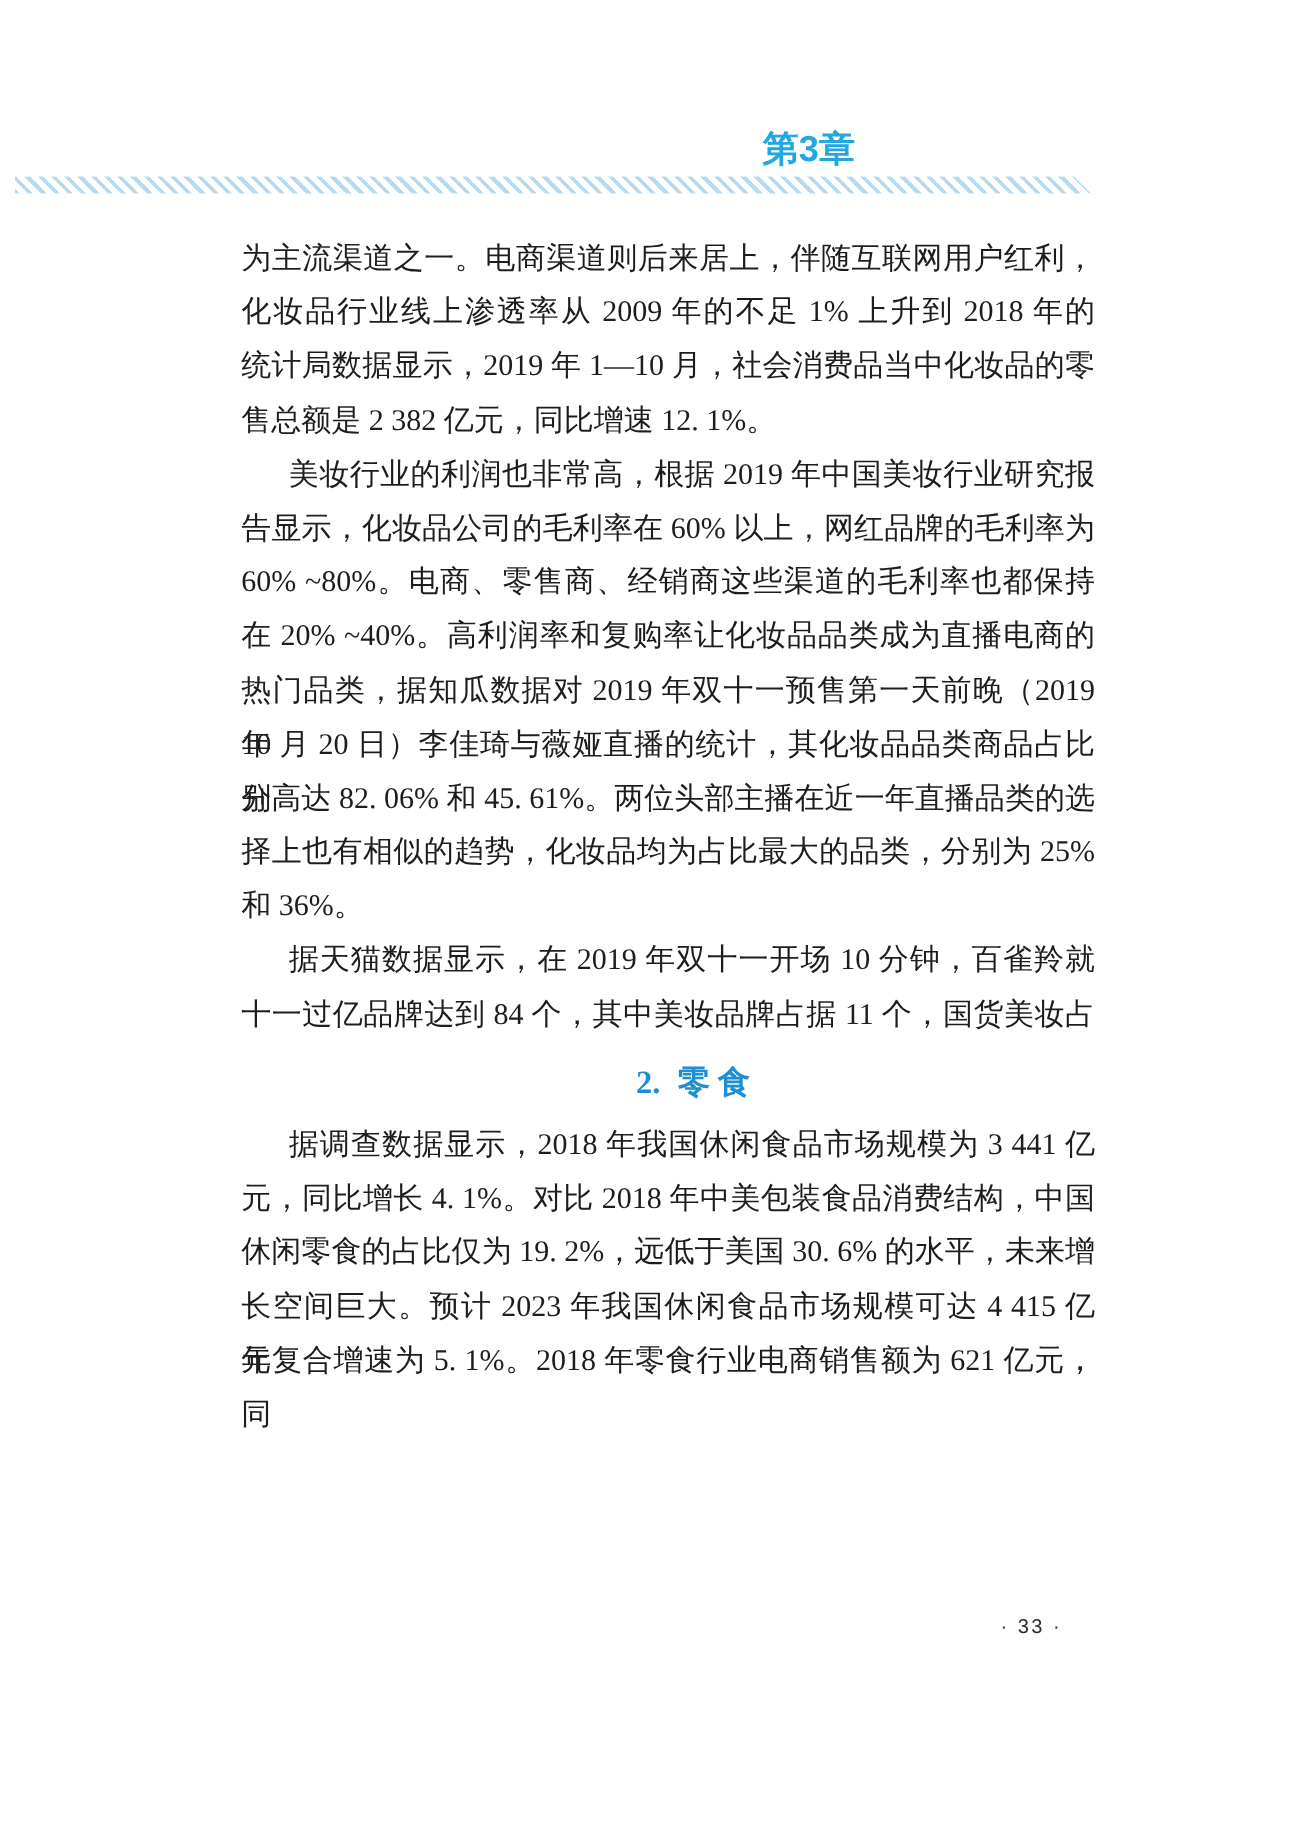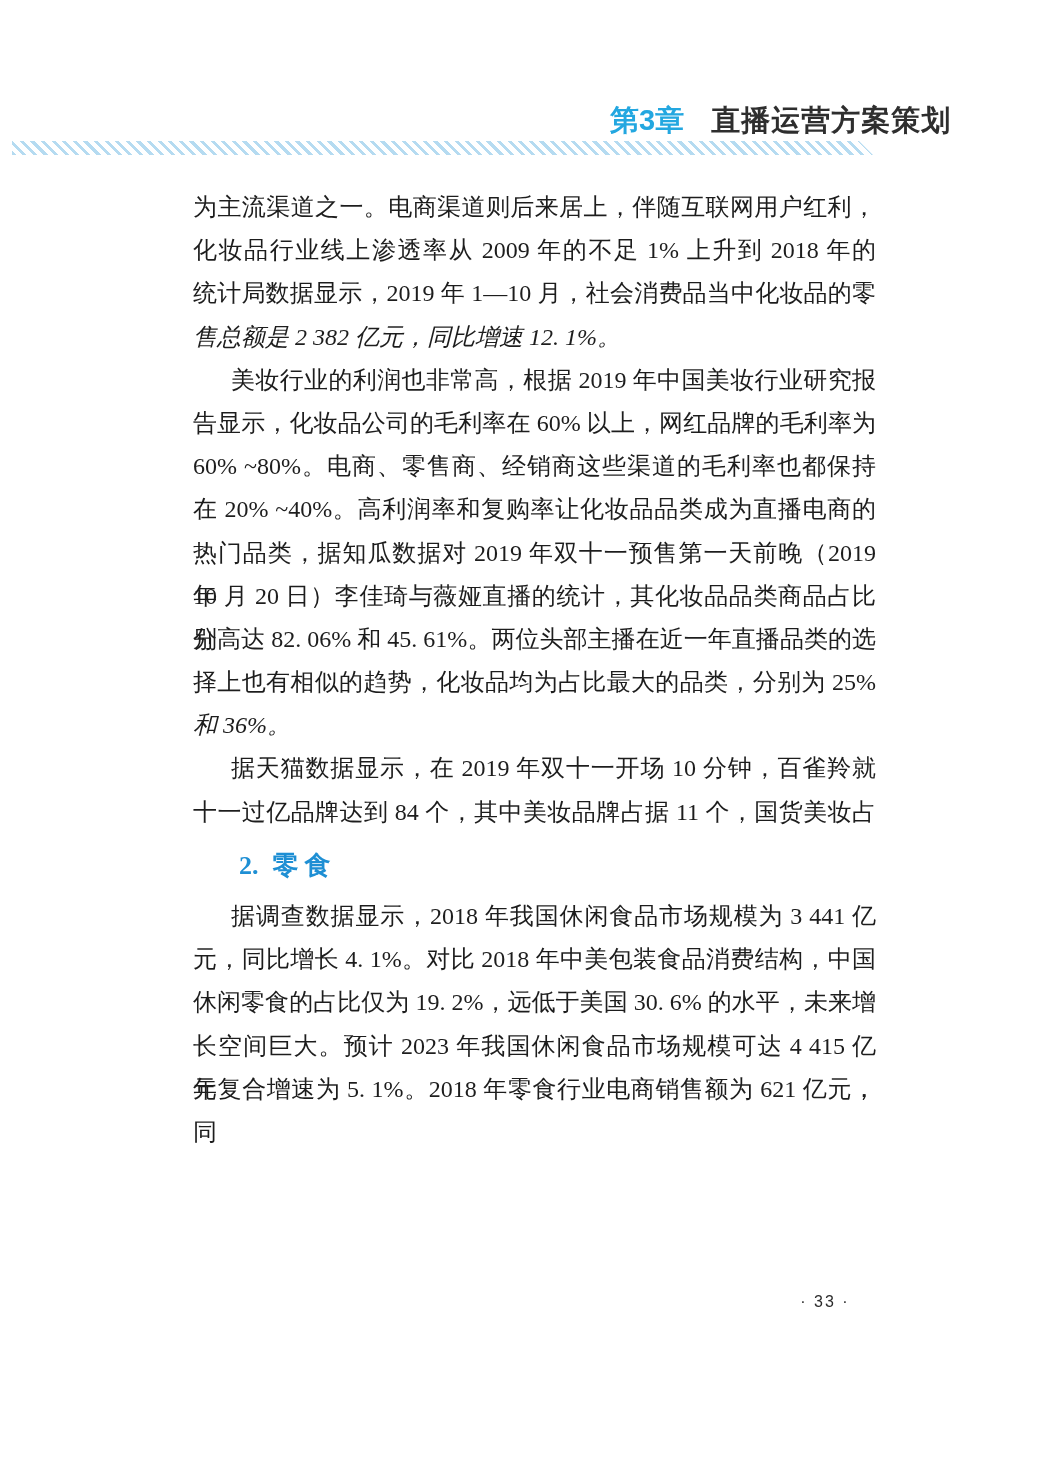--- a/index.html
+++ b/index.html
@@ -50,31 +50,32 @@
     line-height: 43.2px;
     color: #1d1d1d;
   }
   .para { margin: 0; }
   .ln {
     height: 43.2px;
     text-align: justify;
     text-align-last: justify;
     white-space: nowrap-collapse;
   }
-  .ln.end { text-align: left; text-align-last: left; font-style: italic; }
+  .ln.end { text-align: left; text-align-last: left; }
   .ln.ind { padding-left: 38px; }
 
   
   .heading {
     height: 43.2px;
     line-height: 43.2px;
     margin: 10px 0 8px 46px;
     font-weight: bold;
     font-size: 26px;
     color: #1e8fd4;
+    text-align: center;
   }
   .heading .num { margin-right: 14px; }
   .heading .ttl { letter-spacing: 6px; }
 
   
   .folio {
     position: absolute;
     top: 1293px;
     left: 753px;
     width: 120px;
@@ -85,21 +86,20 @@
     letter-spacing: 2px;
   }
 </style>
 </head>
 <body>
 
 <div class="page">
 
   <div class="chapter-header">
     <span class="chapter-label">第3章</span>
-    <span class="chapter-title">直播运营方案策划</span>
   </div>
 
   <div class="stripe"></div>
 
   <div class="body-text">
 
     <div class="para">
       <div class="ln">为主流渠道之一。电商渠道则后来居上，伴随互联网用户红利，</div>
       <div class="ln">化妆品行业线上渗透率从 2009 年的不足 1% 上升到 2018 年的</div>
       <div class="ln">统计局数据显示，2019 年 1—10 月，社会消费品当中化妆品的零</div>

